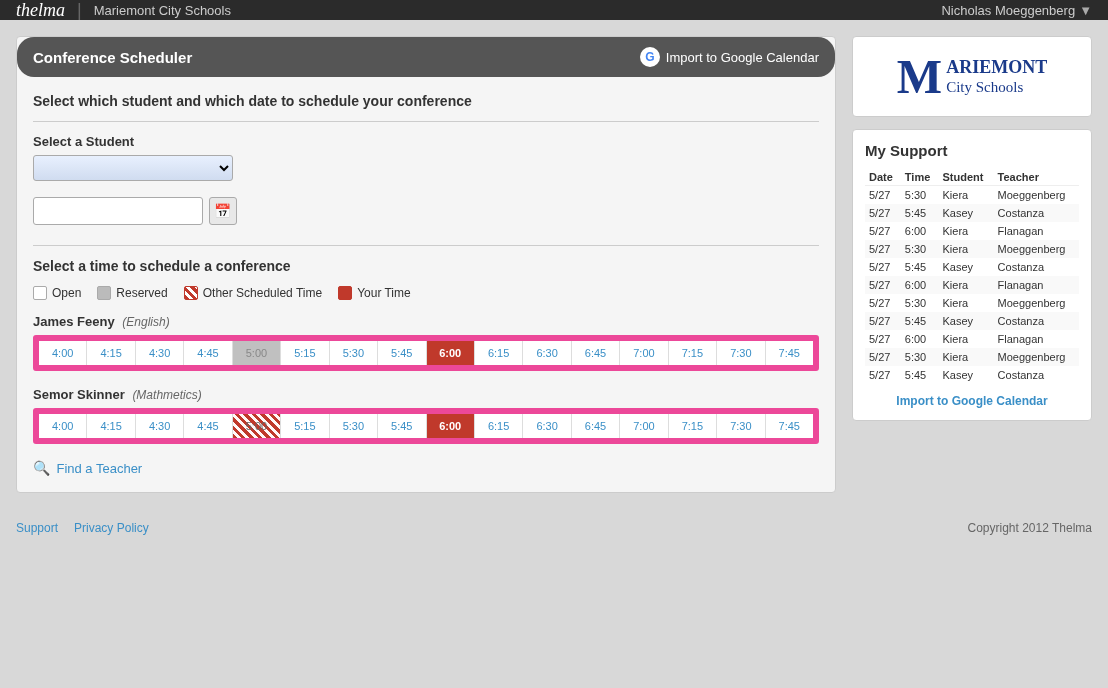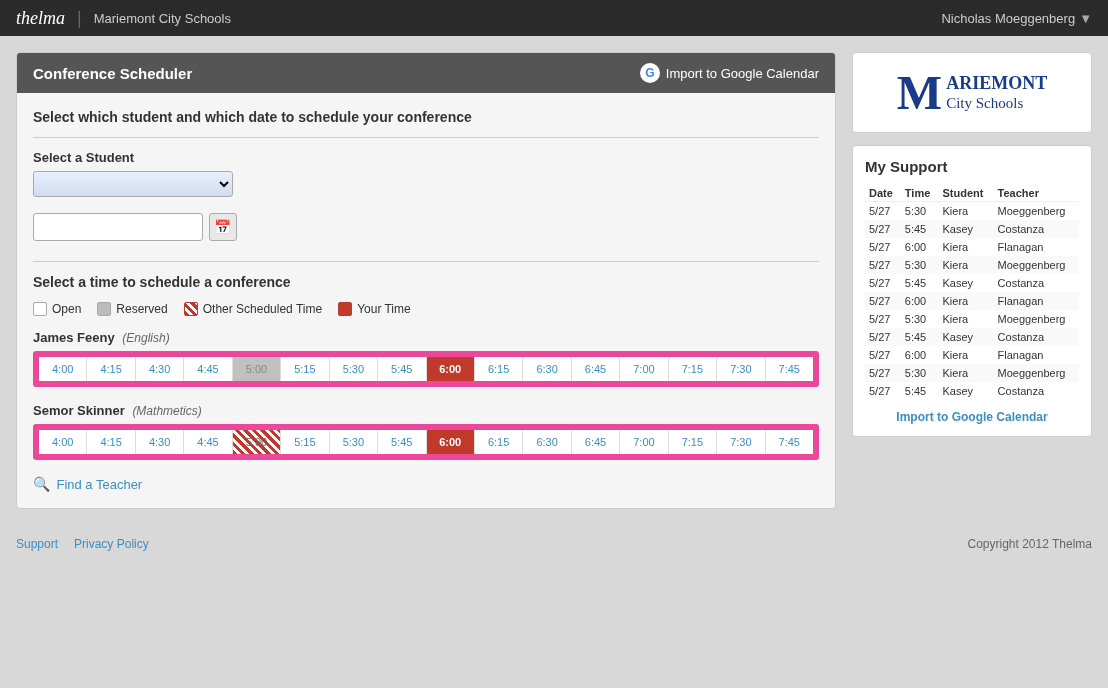--- a/index.html
+++ b/index.html
@@ -1,21 +1,21 @@
 <!DOCTYPE html>
 <html><head>
   <meta charset="utf-8">
   <style>
     * { box-sizing: border-box; margin: 0; padding: 0; }
     body { font-family: Arial, sans-serif; font-size: 13px; background: #d8d8d8; color: #333; }
 
     
     .topnav {
       background: #2b2b2b;
-      height: 36px;
+      height: 20px;
       display: flex;
       align-items: center;
       justify-content: space-between;
       padding: 0 16px;
     }
     .topnav-left {
       display: flex;
       align-items: center;
       gap: 12px;
     }
@@ -60,20 +60,21 @@
       overflow: hidden;
     }
 
     .panel-header {
       background: #555;
       color: #fff;
       padding: 10px 16px;
       display: flex;
       align-items: center;
       justify-content: space-between;
+      border-radius: 17px;
     }
     .panel-header-title {
       font-size: 15px;
       font-weight: bold;
     }
     .google-cal-btn {
       display: flex;
       align-items: center;
       gap: 6px;
       color: #fff;

